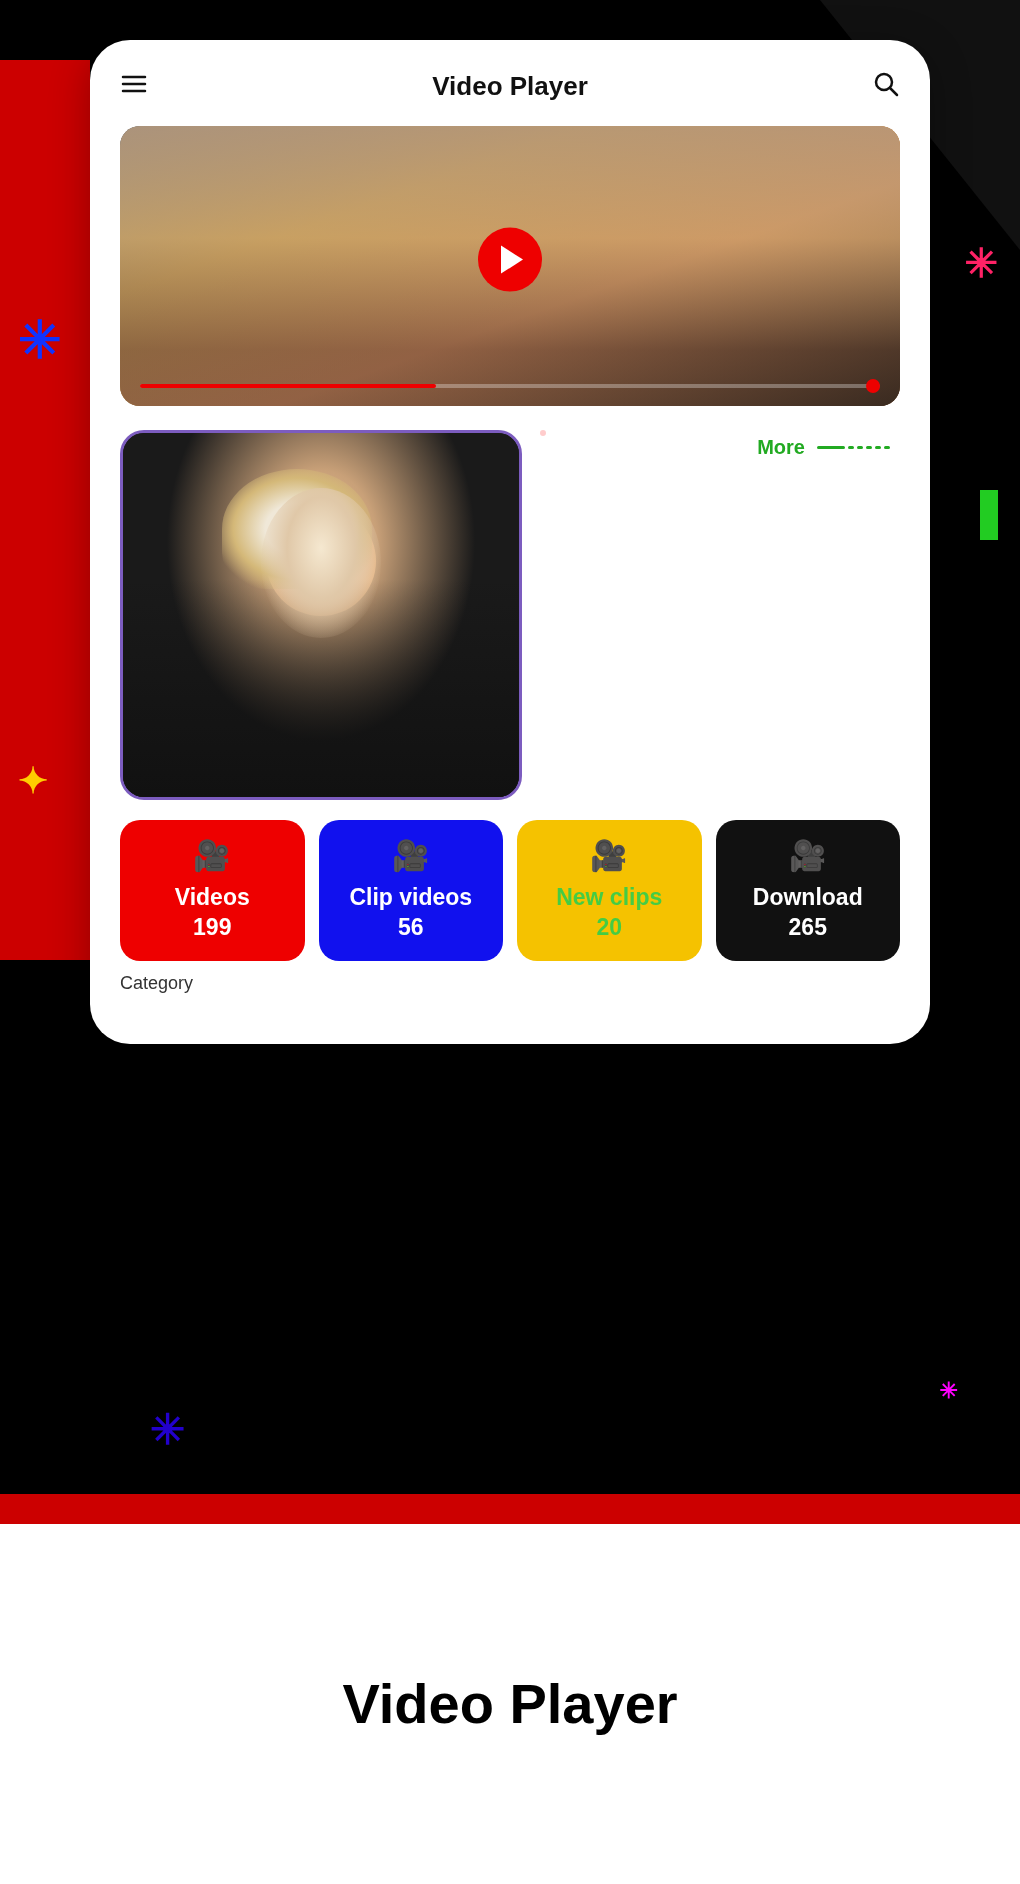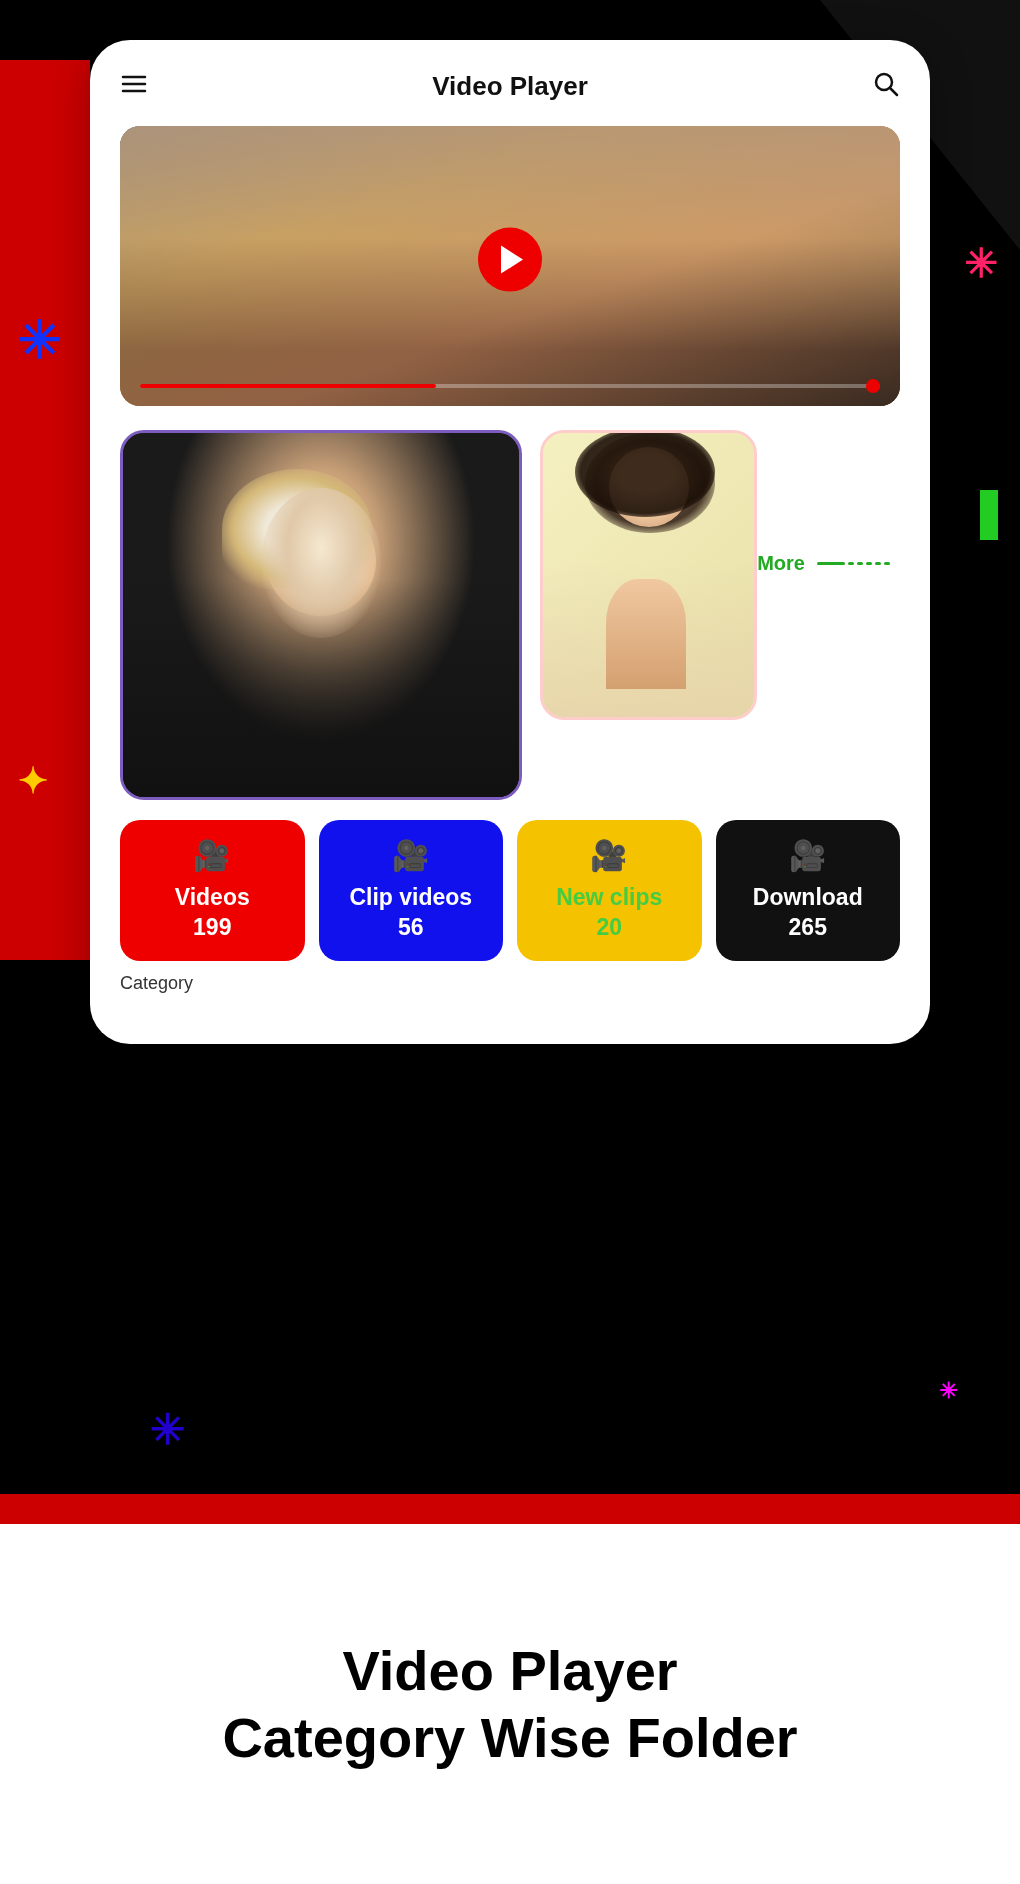--- a/index.html
+++ b/index.html
@@ -403,21 +403,21 @@
     </div>
   </div>
 
   <div class="gallery-row">
     <div class="gallery-card-left">
       <div class="person-left"></div>
 
       <div style="position:absolute;bottom:0;left:0;right:0;height:60%;background:linear-gradient(to top, #111 0%, transparent 100%);"></div>
       <div style="position:absolute;top:15%;left:50%;transform:translateX(-50%);width:120px;height:150px;background:radial-gradient(ellipse at 50% 40%, #f5e8d0 0%, #e0c8a8 40%, transparent 75%);border-radius:50%;"></div>
     </div>
-    <div style="display:flex;flex-direction:row;flex:1;gap:0;">
+    <div style="display:flex;flex-direction:column;flex:1;gap:0;">
       <div class="gallery-card-right">
         <div class="person-right">
           <div style="position:absolute;inset:0;background:linear-gradient(135deg,#f5f0c0 0%,#e8e0a8 100%);"></div>
           <div style="position:absolute;top:5%;left:50%;transform:translateX(-50%);width:80px;height:80px;background:radial-gradient(circle,#f0c8a0 50%,#d4a880 80%);border-radius:50%;z-index:2;"></div>
           <div style="position:absolute;top:-2%;left:15%;width:140px;height:90px;background:radial-gradient(ellipse,#2a1a0e 30%,#1a0e06 65%,transparent 85%);border-radius:50%;z-index:3;opacity:0.9;"></div>
           <div style="position:absolute;bottom:0;left:0;right:0;height:55%;background:linear-gradient(to top,rgba(230,210,170,0.8) 0%,transparent 100%);z-index:1;"></div>
           <div style="position:absolute;bottom:10%;left:30%;width:80px;height:110px;background:linear-gradient(to bottom,#f0c8a0,#d4a070);border-radius:40% 40% 0 0;z-index:2;"></div>
         </div>
       </div>
 
@@ -458,15 +458,14 @@
 
   <div class="category-text">Category</div>
 
 </div>
 
 <div style="position:absolute;bottom:340px;left:0;right:0;height:50px;background:#cc0000;z-index:0;"></div>
 
 <div class="bottom-section">
   <div class="bottom-title">
     <div>Video Player</div>
-    <div>Category Wise Folder</div>
   </div>
 </div>
 
 </body></html>

